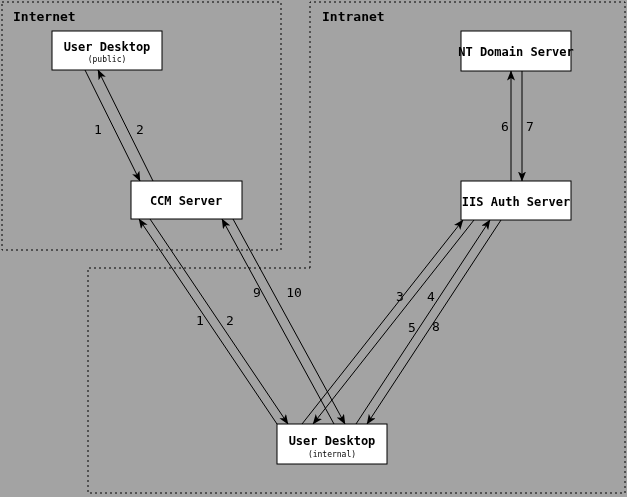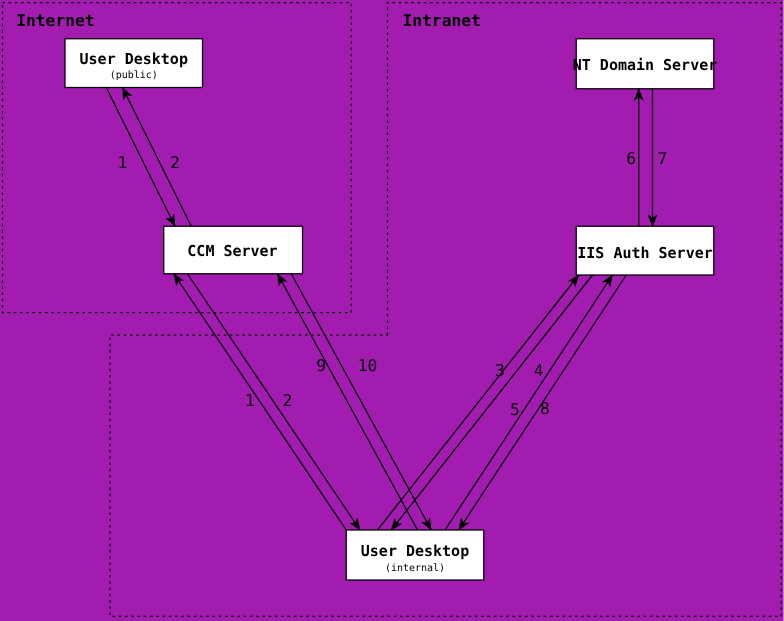--- a/index.html
+++ b/index.html
@@ -4,21 +4,21 @@
 <style>
   html, body {
     margin: 0;
     padding: 0;
     background: #ffffff;
   }
   #canvas {
     position: relative;
     width: 627px;
     height: 497px;
-    background: #a21caf;
+    background: #a3a3a3;
     font-family: "DejaVu Sans Mono", "Liberation Mono", monospace;
     text-align: right;
   }
   svg { display: block; }
   .zone-outline {
     fill: none;
     stroke: #000000;
     stroke-width: 1;
     stroke-dasharray: 2 3;
   }

